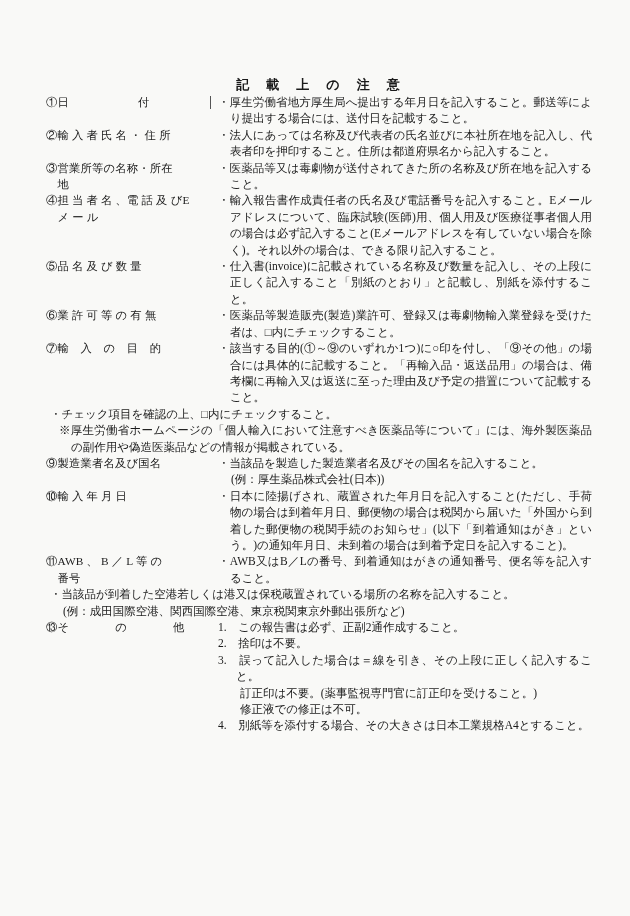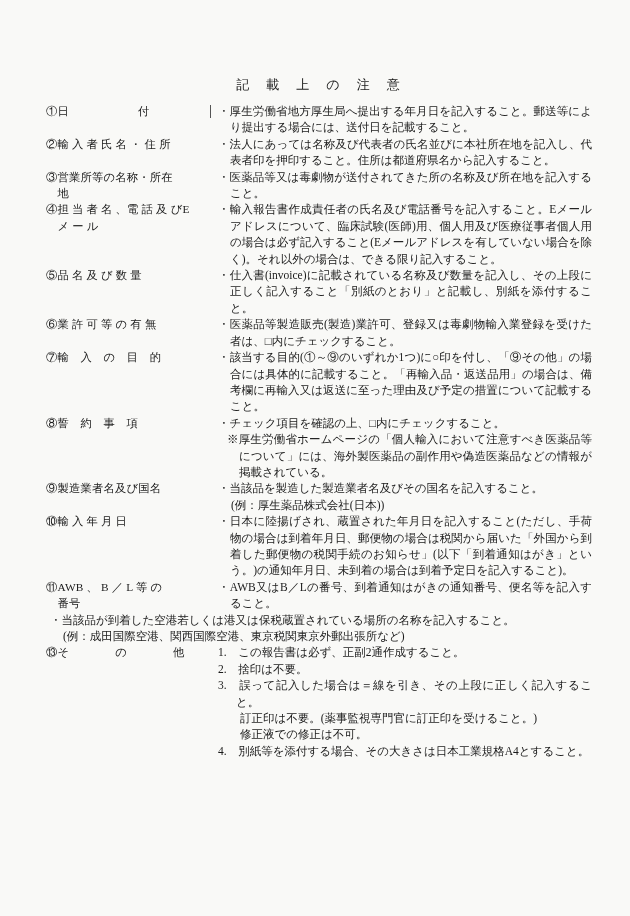--- a/index.html
+++ b/index.html
@@ -12,24 +12,23 @@
   .page {
     position: relative;
     width: 630px;
     height: 916px;
     background: #f9f9f7;
     padding: 76px 38px 0 46px;
     overflow: hidden;
   }
   .title {
     font-size: 13px;
-    font-weight: normal;
+    font-weight: bold;
     text-align: center;
     letter-spacing: 2px;
-    margin-bottom: 9px;
   }
   .row { display: flex; align-items: flex-start; gap: 24px; }
   .label {
     flex: 0 0 144px;
     width: 144px;
     font-size: 11.3px;
     line-height: 16.4px;
     white-space: pre-line;
     letter-spacing: 0.2px;
   }
@@ -100,21 +99,20 @@
           <p class="hang">・医薬品等製造販売(製造)業許可、登録又は毒劇物輸入業登録を受けた者は、□内にチェックすること。</p>
         </div>
       </div>
       <div class="row">
         <div class="label">⑦輸　入　の　目　的</div>
         <div class="desc">
           <p class="hang">・該当する目的(①～⑨のいずれか1つ)に○印を付し、「⑨その他」の場合には具体的に記載すること。「再輸入品・返送品用」の場合は、備考欄に再輸入又は返送に至った理由及び予定の措置について記載すること。</p>
         </div>
       </div>
       <div class="row">
-        <div class="label">⑧誓　約　事　項</div>
         <div class="desc">
           <p class="hang">・チェック項目を確認の上、□内にチェックすること。</p>
           <p class="note">※厚生労働省ホームページの「個人輸入において注意すべき医薬品等について」には、海外製医薬品の副作用や偽造医薬品などの情報が掲載されている。</p>
         </div>
       </div>
       <div class="row">
         <div class="label">⑨製造業者名及び国名</div>
         <div class="desc">
           <p class="hang">・当該品を製造した製造業者名及びその国名を記入すること。</p>
           <p class="example">(例：厚生薬品株式会社(日本))</p>

